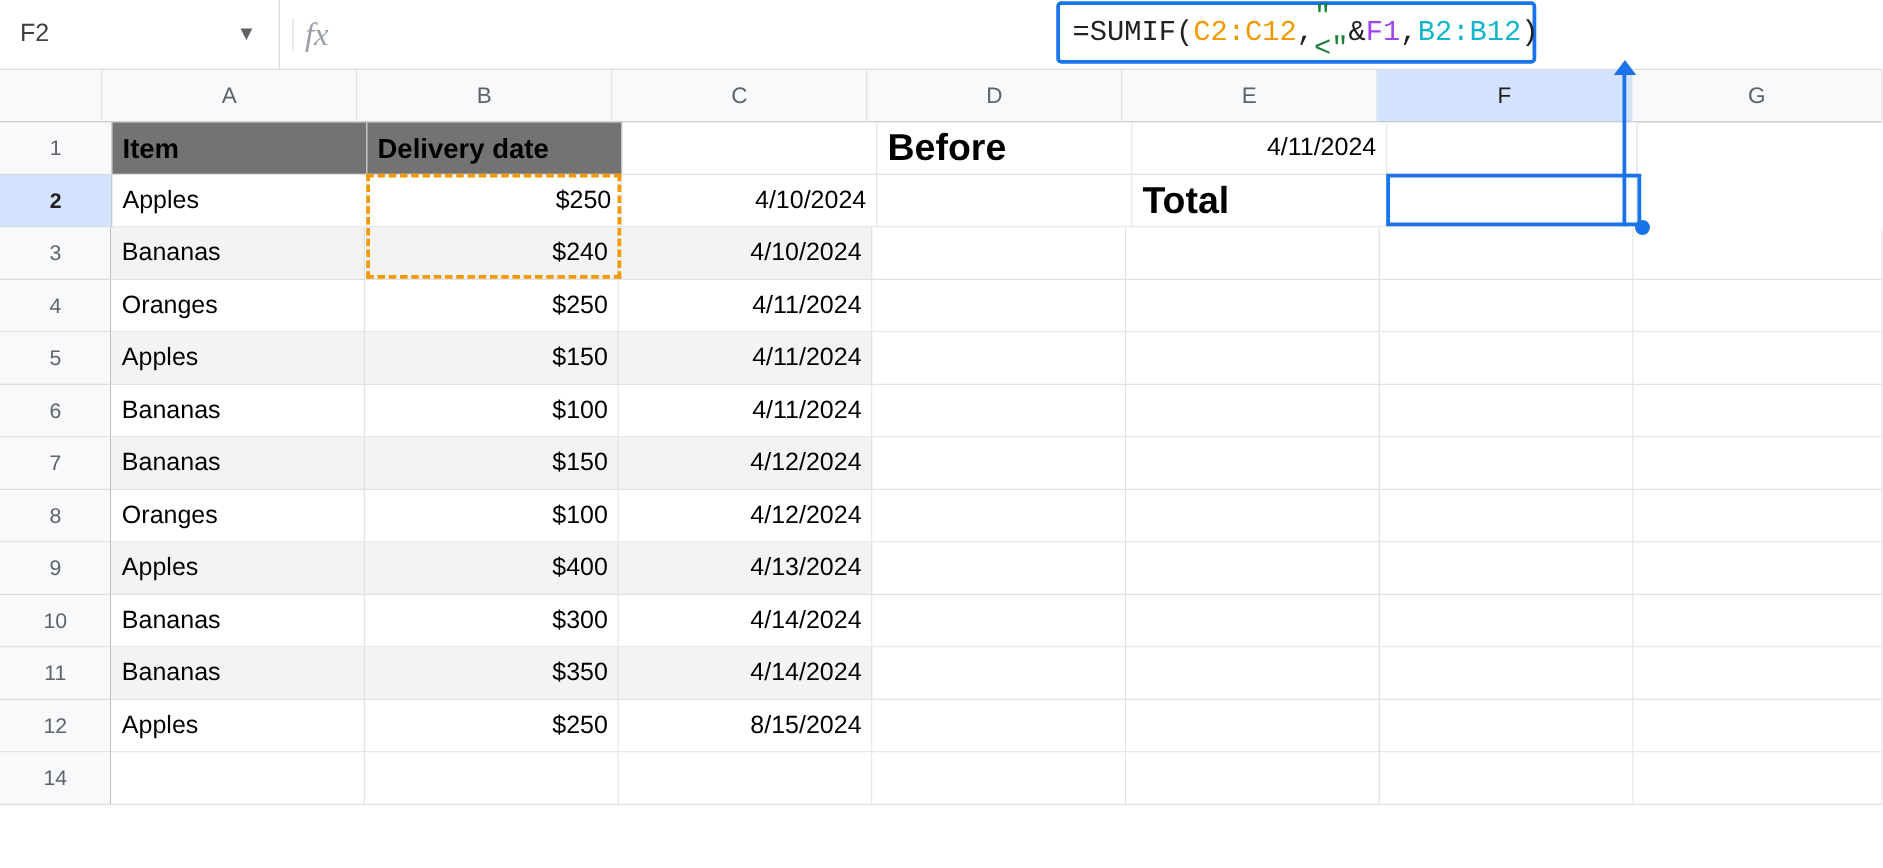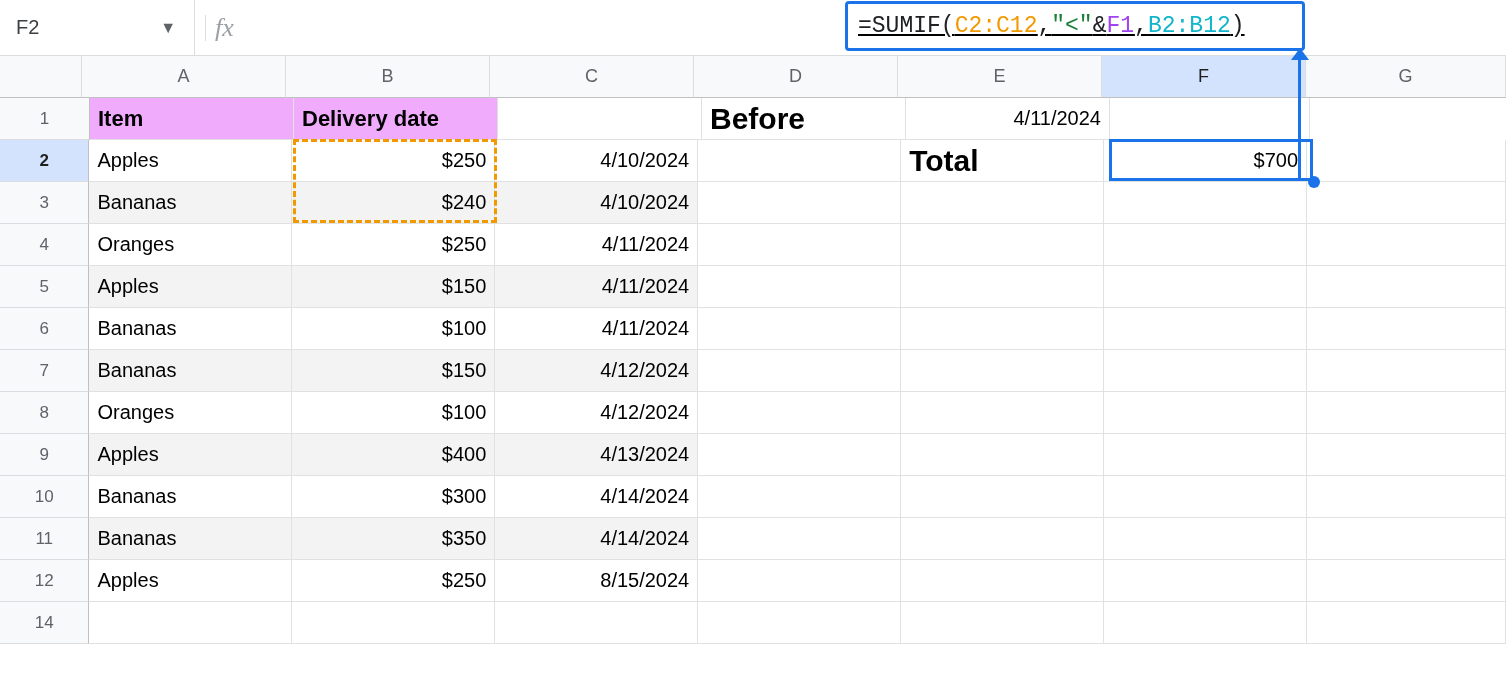--- a/index.html
+++ b/index.html
@@ -13,21 +13,21 @@
 
   
   .name-bar {
     height: 56px;
     display: flex;
     align-items: center;
     border-bottom: 1px solid #dadce0;
     background: #fff;
   }
   .name-box {
-    width: 195px;
+    width: 224px;
     height: 100%;
     display: flex;
     align-items: center;
     padding: 0 10px 0 16px;
     font-size: 20px;
     color: #3c4043;
     border-right: 1px solid #dadce0;
   }
   .name-box .label { flex: 1; }
   .name-box .arrow {
@@ -104,21 +104,21 @@
   .cell {
     border-right: 1px solid #e1e1e1;
     border-bottom: 1px solid #e1e1e1;
     display: flex;
     align-items: center;
     padding: 0 8px;
     font-size: 20px;
     background: #fff;
   }
   .header-cell {
-    background: #f0abfc;
+    background: #737373;
     font-weight: bold;
     font-size: 22px;
   }
   .band { background: #f3f3f3; }
   .right { justify-content: flex-end; }
   .bold { font-weight: bold; font-size: 30px; }
 
   
   .wA { width: 204px; }
   .wB { width: 204px; }
@@ -127,31 +127,30 @@
   .wE { width: 204px; }
   .wF { width: 204px; }
   .wG { width: 200px; }
 
   
   .formula-callout {
     position: absolute;
     top: -55px;
     left: 845px;
     height: 50px;
-    width: 460px;
+    width: 384px;
     border: 3px solid #1a73e8;
     border-radius: 4px;
     display: flex;
     align-items: center;
     padding: 0 10px;
     font-family: Consolas, 'Courier New', monospace;
     font-size: 23px;
     background: #fff;
     z-index: 50;
-    text-decoration: underline;
   }
   .arrow-line {
     position: absolute;
     top: -5px;
     left: 1298px;
     width: 3px;
     height: 130px;
     background: #1a73e8;
     z-index: 40;
   }
@@ -248,21 +247,20 @@
         <div class="cell wF right">4/11/2024</div>
         <div class="cell wG"></div>
       </div>
       <div class="row">
         <div class="row-header hi">2</div>
         <div class="cell wA">Apples</div>
         <div class="cell wB right">$250</div>
         <div class="cell wC right">4/10/2024</div>
         <div class="cell wD"></div>
         <div class="cell wE bold">Total</div>
-        <div class="cell wF right">$700</div>
         <div class="cell wG"></div>
       </div>
       <div class="row">
         <div class="row-header">3</div>
         <div class="cell wA band">Bananas</div>
         <div class="cell wB right band">$240</div>
         <div class="cell wC right band">4/10/2024</div>
         <div class="cell wD"></div>
         <div class="cell wE"></div>
         <div class="cell wF"></div>

